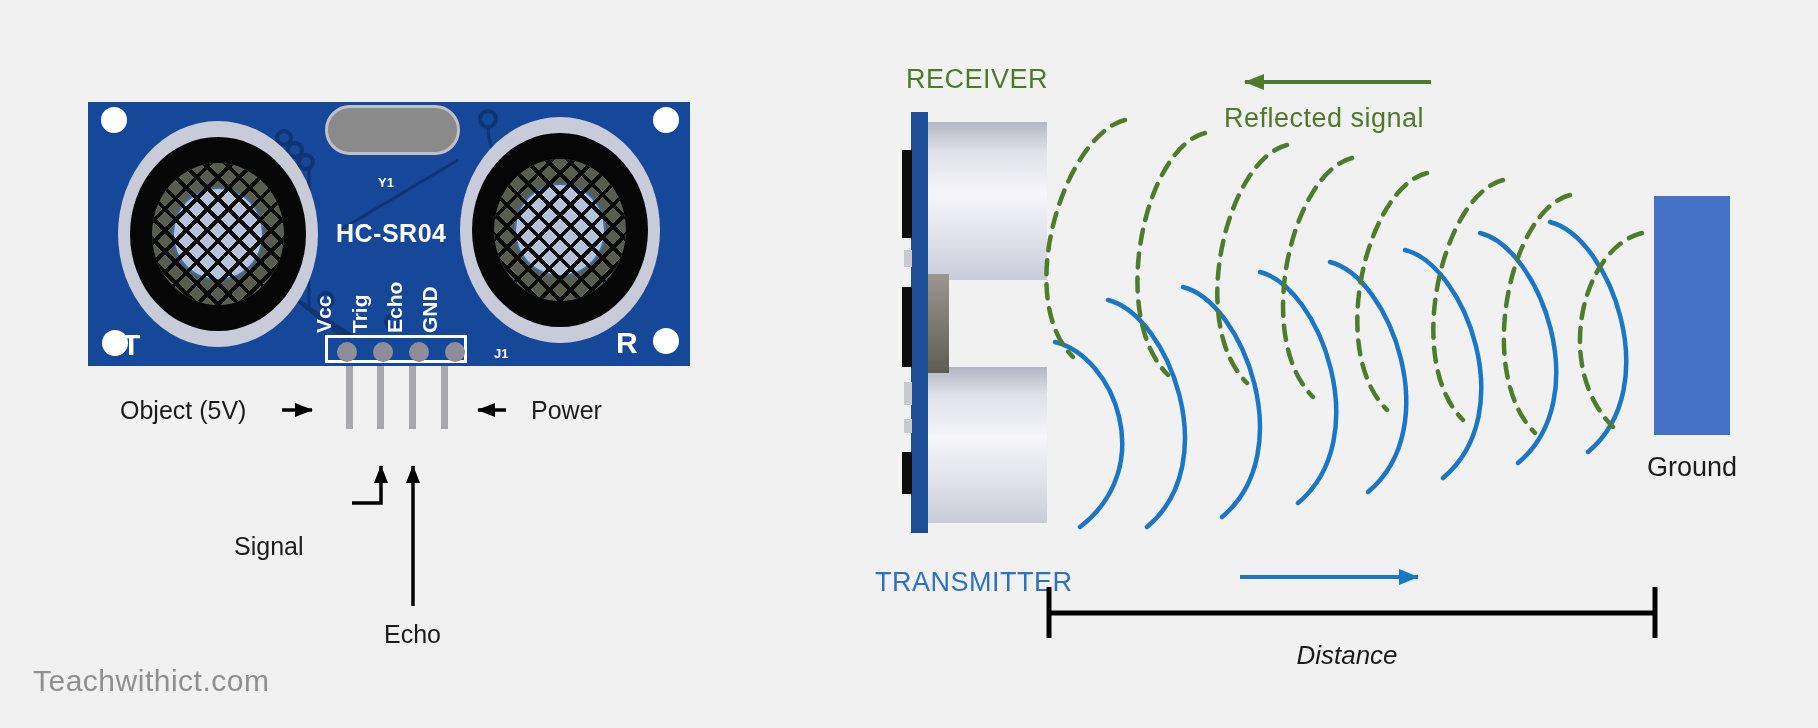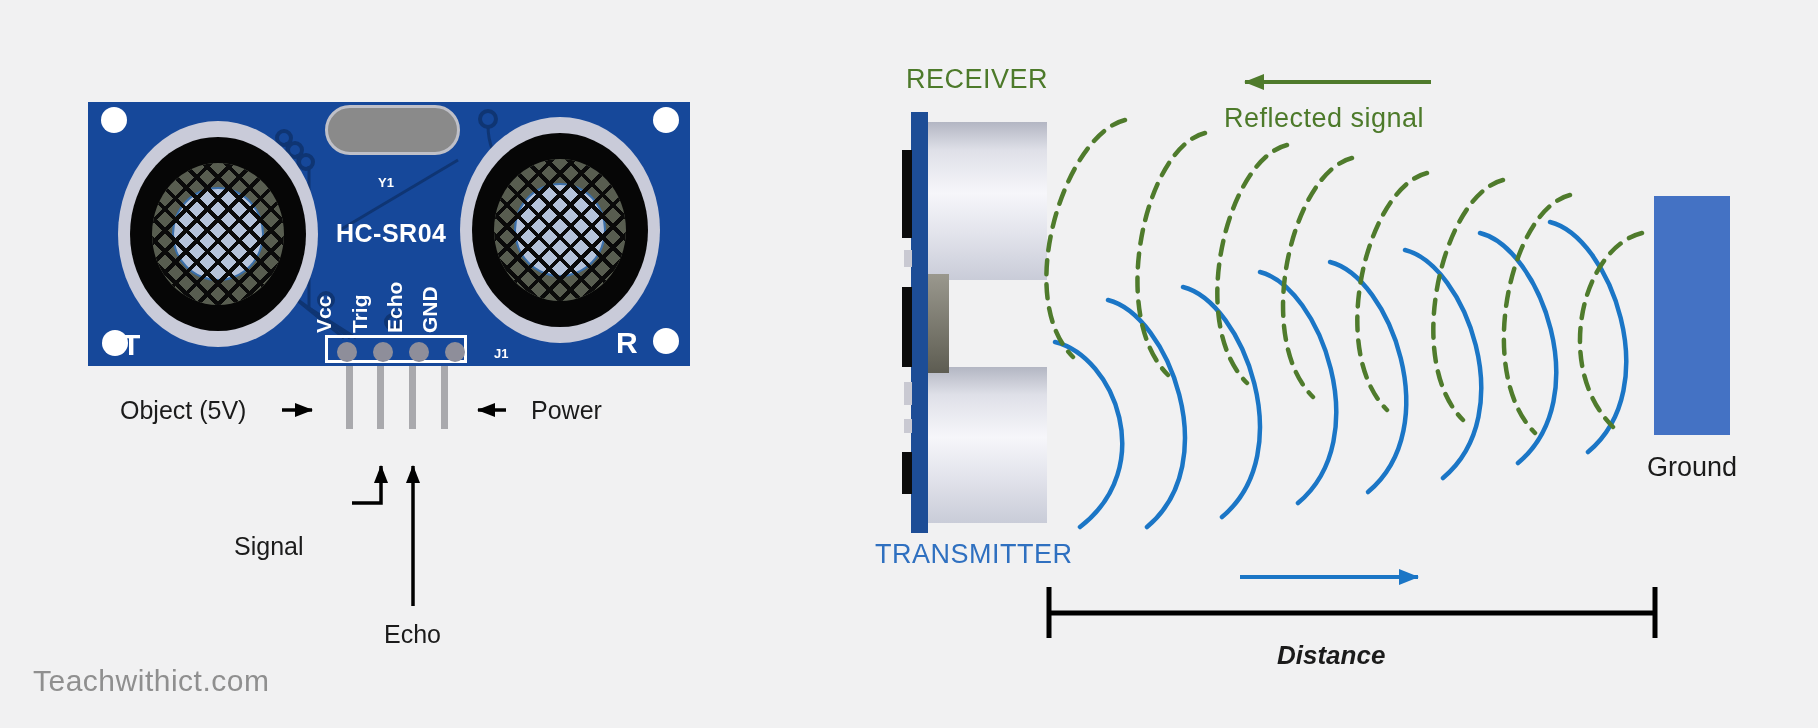--- a/index.html
+++ b/index.html
@@ -37,23 +37,23 @@
 
   
   .bar{position:absolute;left:911px;top:112px;width:17px;height:421px;background:var(--bar-blue);}
   .chip{position:absolute;background:var(--chip-black);}
   .chip-light{position:absolute;background:#c9c9d2;}
   .cyl{position:absolute;left:928px;width:119px;background:linear-gradient(180deg,#b3b6c3 0%,#dfe0e8 18%,#f6f6fa 45%,#e3e4ec 70%,#c9ccd8 100%);}
   .olive{position:absolute;left:928px;top:274px;width:21px;height:99px;background:linear-gradient(180deg,#9a988e 0%,#6a695e 80%,#5d5c52 100%);}
   .object-rect{position:absolute;left:1654px;top:196px;width:76px;height:239px;background:var(--object-blue);}
 
   .green-lbl{position:absolute;color:var(--label-green);font-size:27px;white-space:nowrap;letter-spacing:0.5px;}
-  .blue-lbl{position:absolute;color:var(--label-blue);font-size:27px;white-space:nowrap;letter-spacing:0.5px;}
+  .blue-lbl{position:absolute;color:var(--label-blue);font-size:27px;white-space:nowrap;letter-spacing:0.5px;margin-top:28px;}
   .object-lbl{position:absolute;left:1646px;top:452px;width:92px;text-align:center;color:var(--ink);font-size:27px;}
-  .distance-lbl{position:absolute;left:1277px;top:640px;width:140px;text-align:left;color:var(--ink);font-size:26px;font-style:italic;font-weight:bold;}
+  .distance-lbl{position:absolute;left:1277px;top:640px;width:140px;text-align:center;color:var(--ink);font-size:26px;font-style:italic;}
 
   
   .overlay{position:absolute;left:0;top:0;pointer-events:none;}
   .wave-b{stroke:var(--wave-blue);stroke-width:4.5;fill:none;stroke-linecap:round;}
   .wave-g{stroke:var(--wave-green);stroke-width:4.5;fill:none;stroke-linecap:round;stroke-dasharray:14 10;}
   .ann{stroke:#000000;stroke-width:3.5;fill:none;}
   .meas{stroke:#000000;stroke-width:5;fill:none;}
   .arr-g{stroke:var(--wave-green);stroke-width:4;fill:none;}
   .arr-b{stroke:var(--wave-blue);stroke-width:4;fill:none;}
   .trace{stroke:var(--trace-navy);stroke-width:3;fill:none;}

